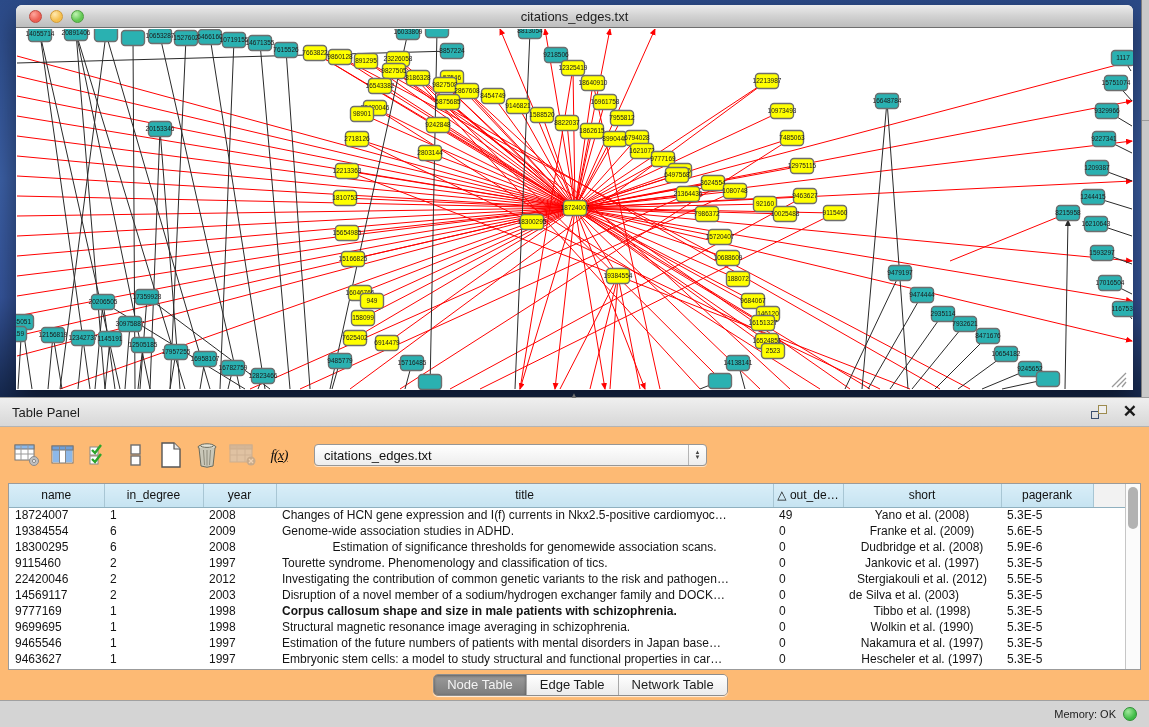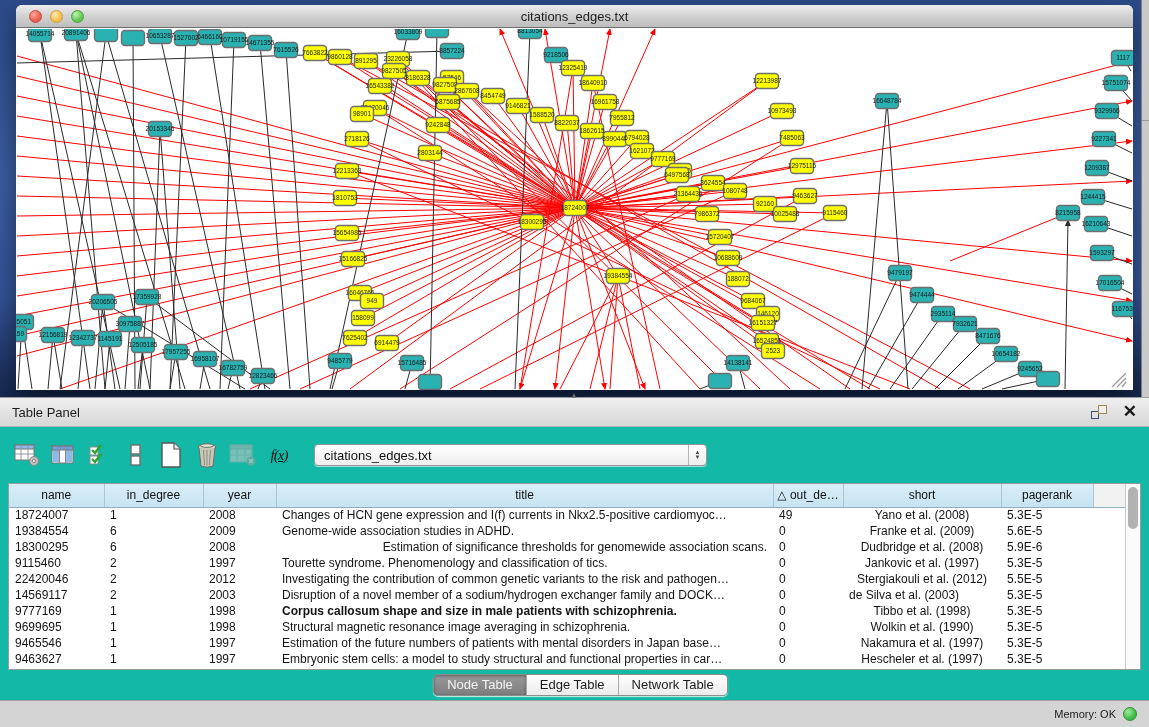--- a/index.html
+++ b/index.html
@@ -45,21 +45,21 @@
     position:absolute; left:0; top:24px; right:0; bottom:0;
     background:#fff; overflow:hidden; border-radius:0;
   }
   .canvas svg { display:block; }
   
   #splitter-caret{
     position:absolute; left:566px; top:392px; width:16px; height:8px;
     color:#6f6f6f; font-size:8px; line-height:8px; text-align:center; z-index:5;
   }
   
-  #table-panel { position:absolute; left:0; top:397px; width:1149px; height:303px; background:#14b8a6; }
+  #table-panel { position:absolute; left:0; top:397px; width:1149px; height:303px; background:#fdba74; }
   .panel-header {
     height:30px; display:flex; align-items:center; padding:0 12px;
     background:linear-gradient(180deg,#efefef,#d7d7d7);
     border-top:1px solid #9c9c9c; border-bottom:1px solid #b3b3b3;
   }
   .panel-title { font-size:13px; color:#1c1c1c; }
   .panel-header .spacer { flex:1; }
   .float-btn { position:relative; width:16px; height:14px; margin-right:16px; cursor:default;}
   .float-btn .sq1 { position:absolute; left:0; bottom:0; width:8px; height:8px; border:1px solid #3c4f6e; background:transparent;}
   .float-btn .sq2 { position:absolute; right:0; top:0; width:9px; height:9px; border:1px solid #9d8b4f; background:#efefef;}
@@ -949,21 +949,21 @@
             <td style="text-align: left;">Genome-wide association studies in ADHD.</td>
             <td style="text-align: left;">0</td>
             <td style="text-align: center;">Franke et al. (2009)</td>
             <td style="text-align: left;">5.6E-5</td>
             <td></td>
           </tr>
           <tr>
             <td style="text-align: left;">18300295</td>
             <td style="text-align: left;">6</td>
             <td style="text-align: left;">2008</td>
-            <td style="text-align: right;">Estimation of significance thresholds for genomewide association scans.</td>
+            <td style="text-align: center;">Estimation of significance thresholds for genomewide association scans.</td>
             <td style="text-align: left;">0</td>
             <td style="text-align: center;">Dudbridge et al. (2008)</td>
             <td style="text-align: left;">5.9E-6</td>
             <td></td>
           </tr>
           <tr>
             <td style="text-align: left;">9115460</td>
             <td style="text-align: left;">2</td>
             <td style="text-align: left;">1997</td>
             <td style="text-align: left;">Tourette syndrome. Phenomenology and classification of tics.</td>

